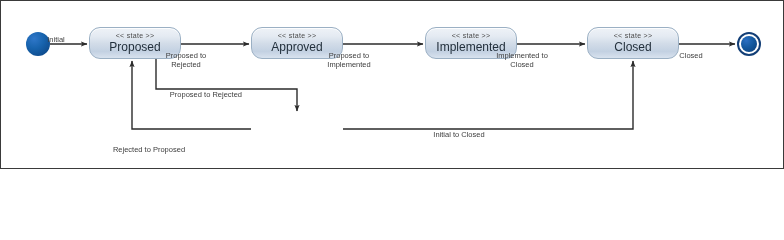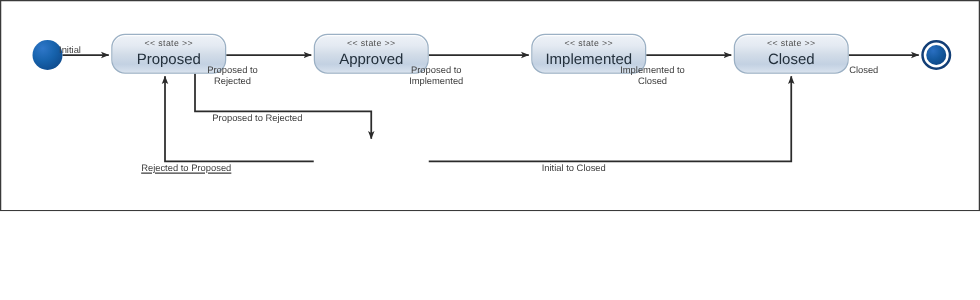--- a/index.html
+++ b/index.html
@@ -161,17 +161,17 @@
   <div class="edge-label" style="left:311px; top:50px;  width:74px;">Proposed to
 Implemented</div>
 
   <div class="edge-label" style="left:481px; top:50px;  width:80px;">Implemented to
 Closed</div>
 
   <div class="edge-label" style="left:672px; top:50px;  width:36px;">Closed</div>
 
   <div class="edge-label" style="left:131px; top:89px;  width:110px;text-align:right;">Proposed to Rejected</div>
 
-  <div class="edge-label" style="left:93px;  top:129px; width:110px;text-decoration:underline;">Rejected to Proposed</div>
+  <div class="edge-label" style="left:93px;  top:144px; width:110px;">Rejected to Proposed</div>
 
   <div class="edge-label" style="left:406px; top:129px; width:104px;">Initial to Closed</div>
 
 </div>
 
 </body></html>

